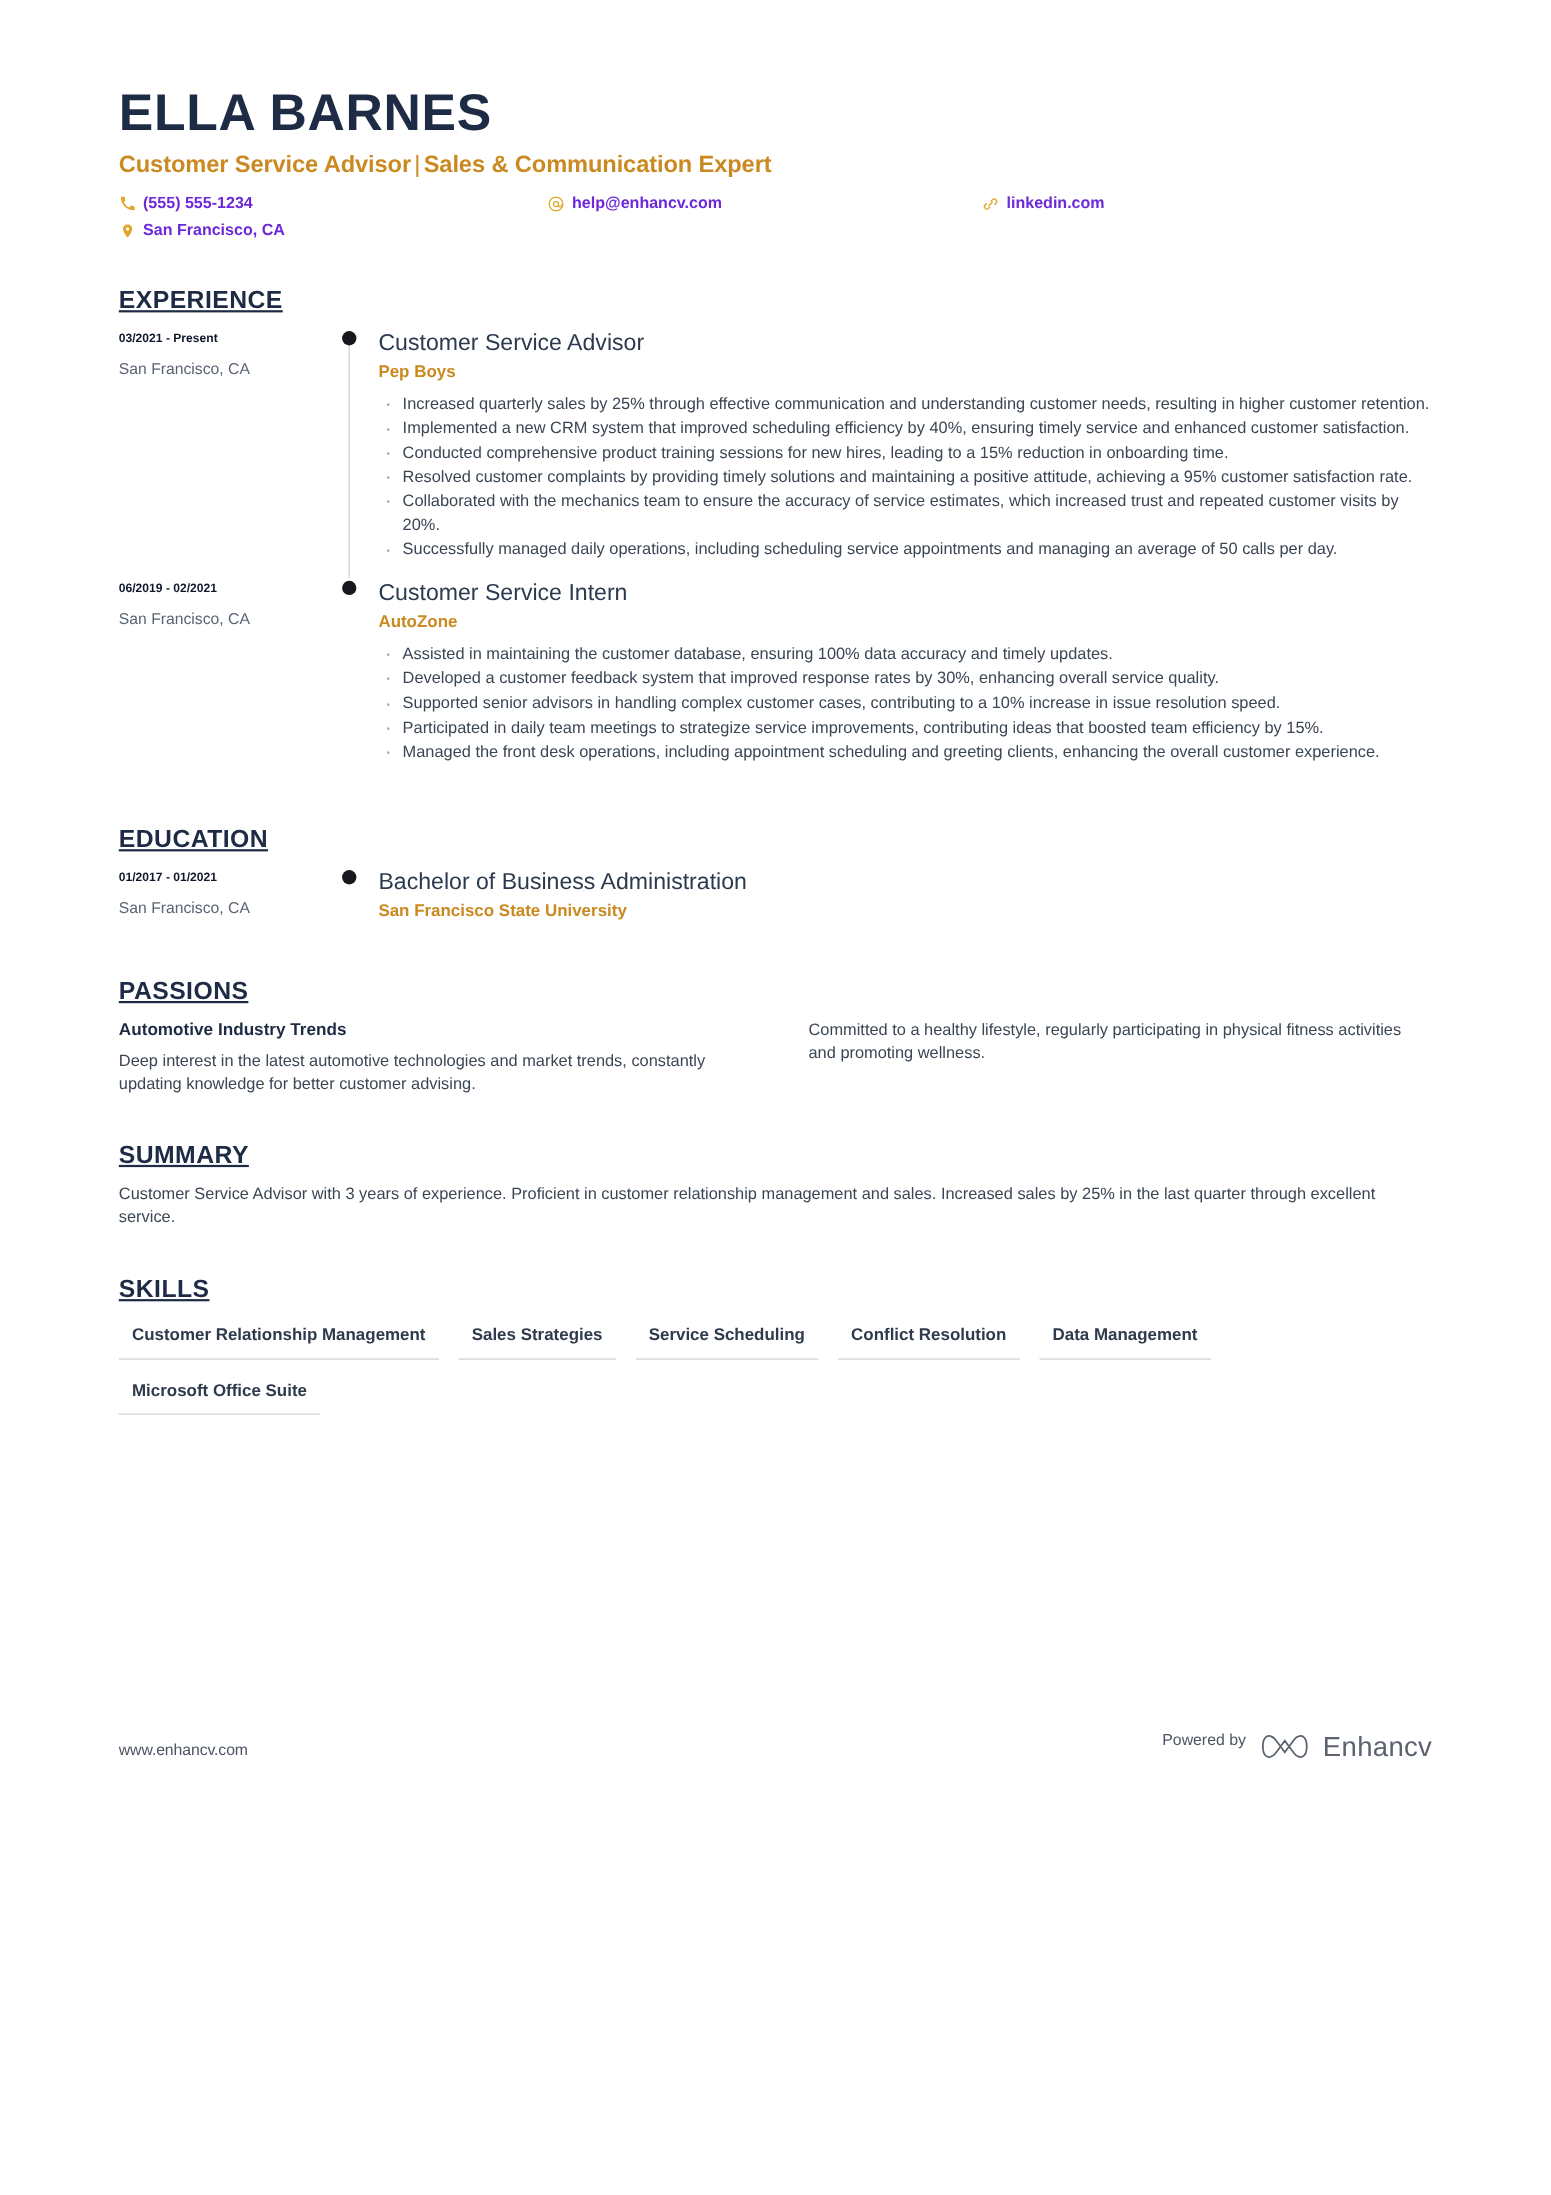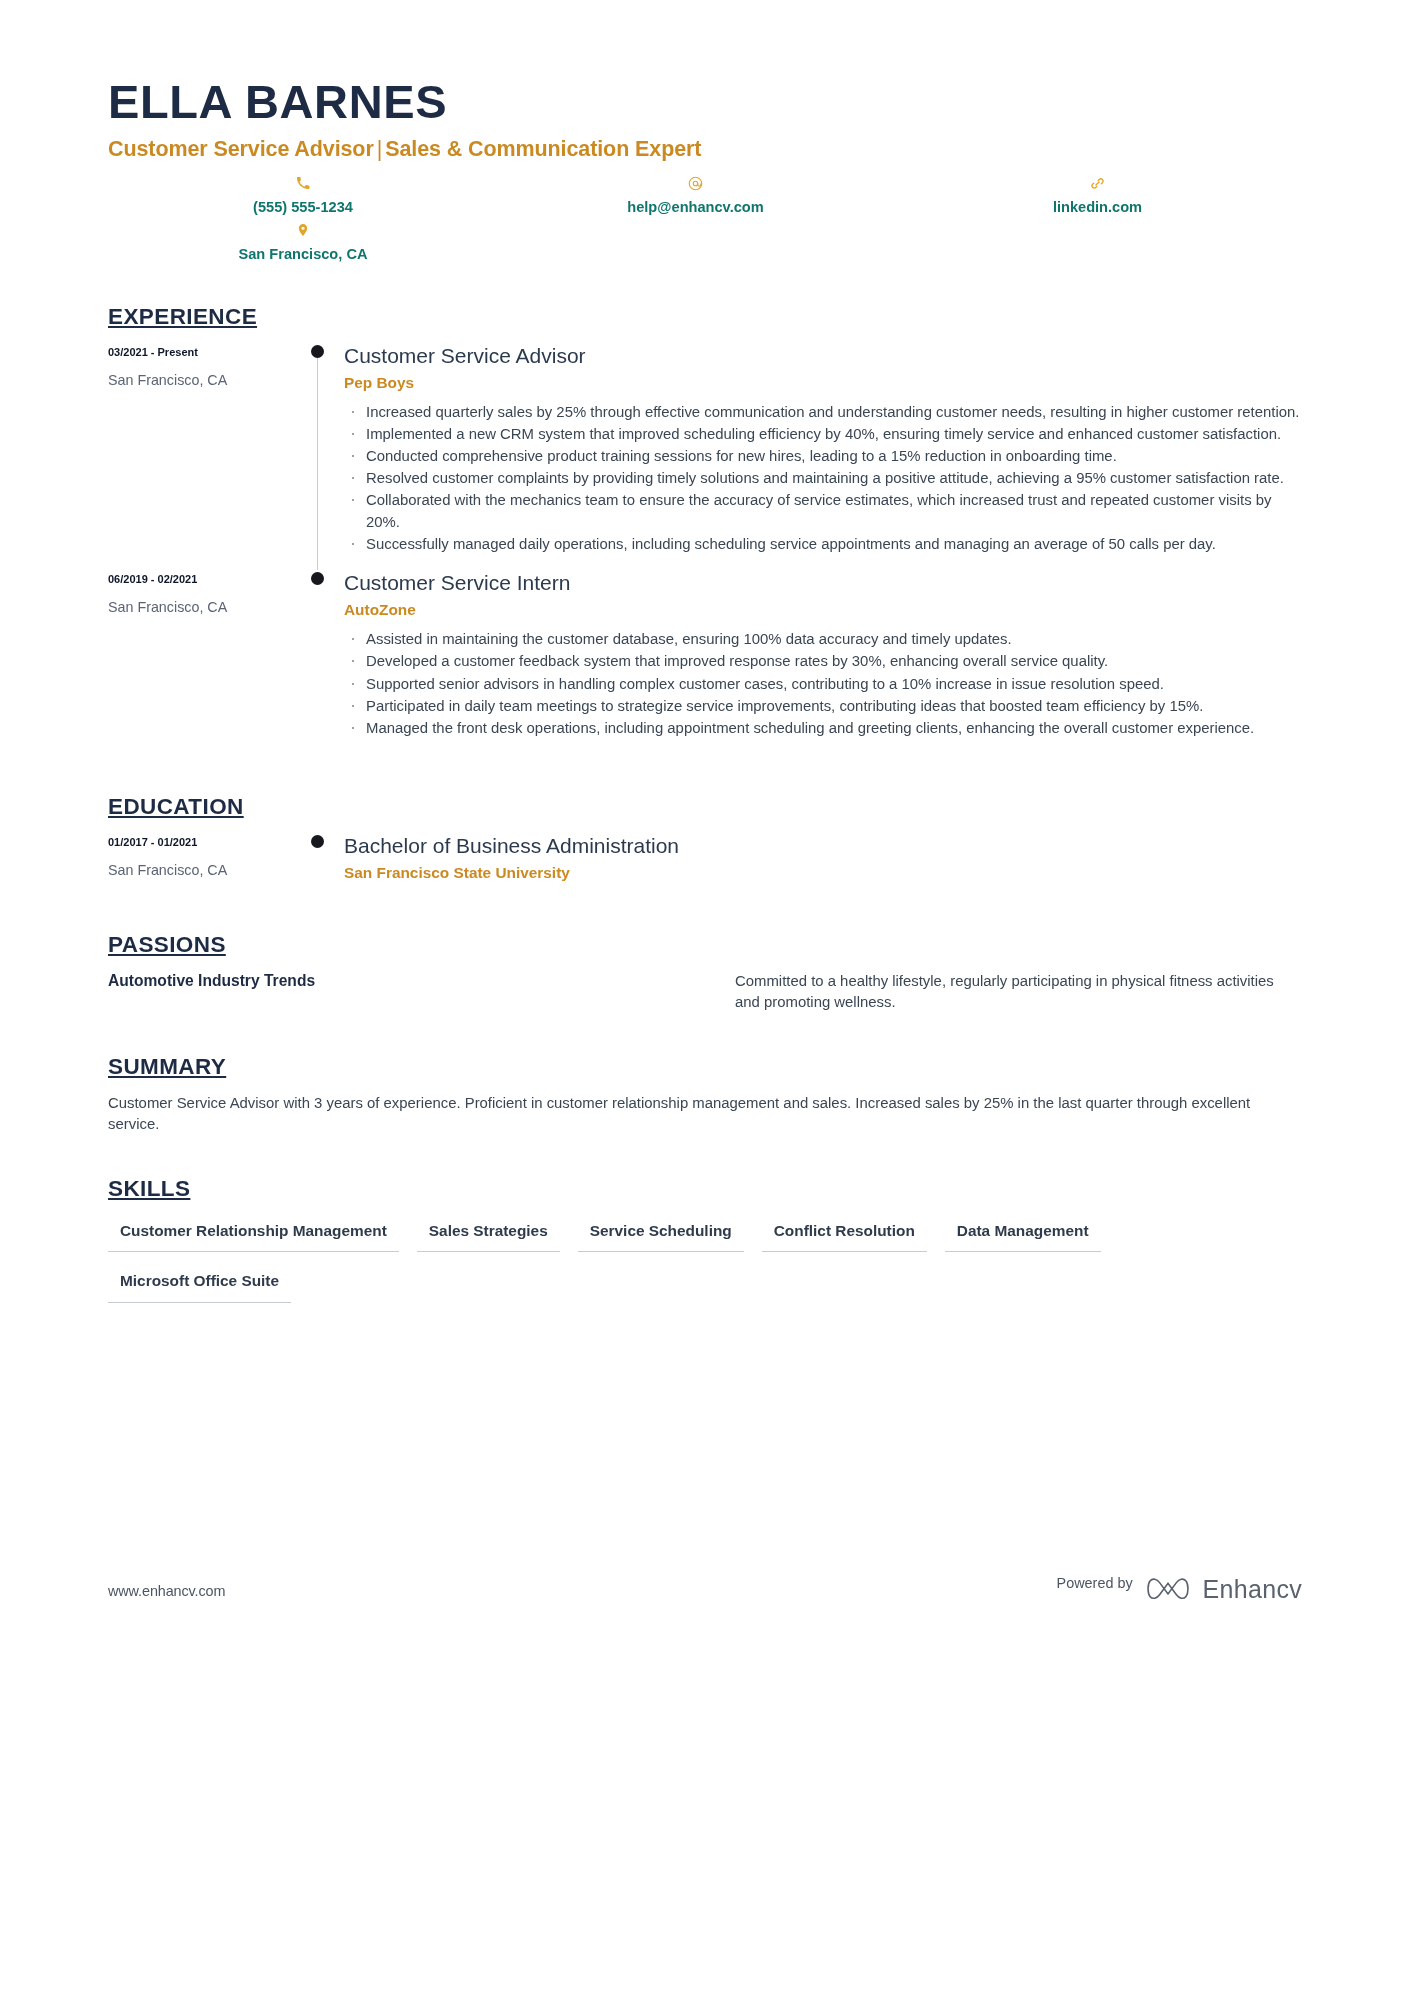--- a/index.html
+++ b/index.html
@@ -54,23 +54,22 @@
     grid-template-columns: 390px 395px auto;
     row-gap: 6px;
     margin-bottom: 2px;
   }
   .contact-item {
     display: flex;
     align-items: center;
     gap: 7px;
     font-size: 14.6px;
     font-weight: 700;
-    color: #0f766e;
-    line-height: 1.3;
-    flex-direction: column;
+    color: #6d28d9;
+    line-height: 1.3;
   }
   .contact-icon {
     width: 15px;
     height: 15px;
     flex: 0 0 15px;
     display: inline-flex;
     align-items: center;
     justify-content: center;
     color: #e0a62a;
   }
@@ -365,20 +364,21 @@
         <div class="entry-company">San Francisco State University</div>
       </div>
     </div>
   </section>
 
   <section class="section">
     <h2 class="section-title">PASSIONS</h2>
     <div class="passions-grid">
       <div>
         <div class="passion-title">Automotive Industry Trends</div>
+        <div class="passion-text">Deep interest in the latest automotive technologies and market trends, constantly updating knowledge for better customer advising.</div>
       </div>
       <div>
         <div class="passion-text">Committed to a healthy lifestyle, regularly participating in physical fitness activities and promoting wellness.</div>
       </div>
     </div>
   </section>
 
   <section class="section">
     <h2 class="section-title">SUMMARY</h2>
     <p class="summary-text">Customer Service Advisor with 3 years of experience. Proficient in customer relationship management and sales. Increased sales by 25% in the last quarter through excellent service.</p>

